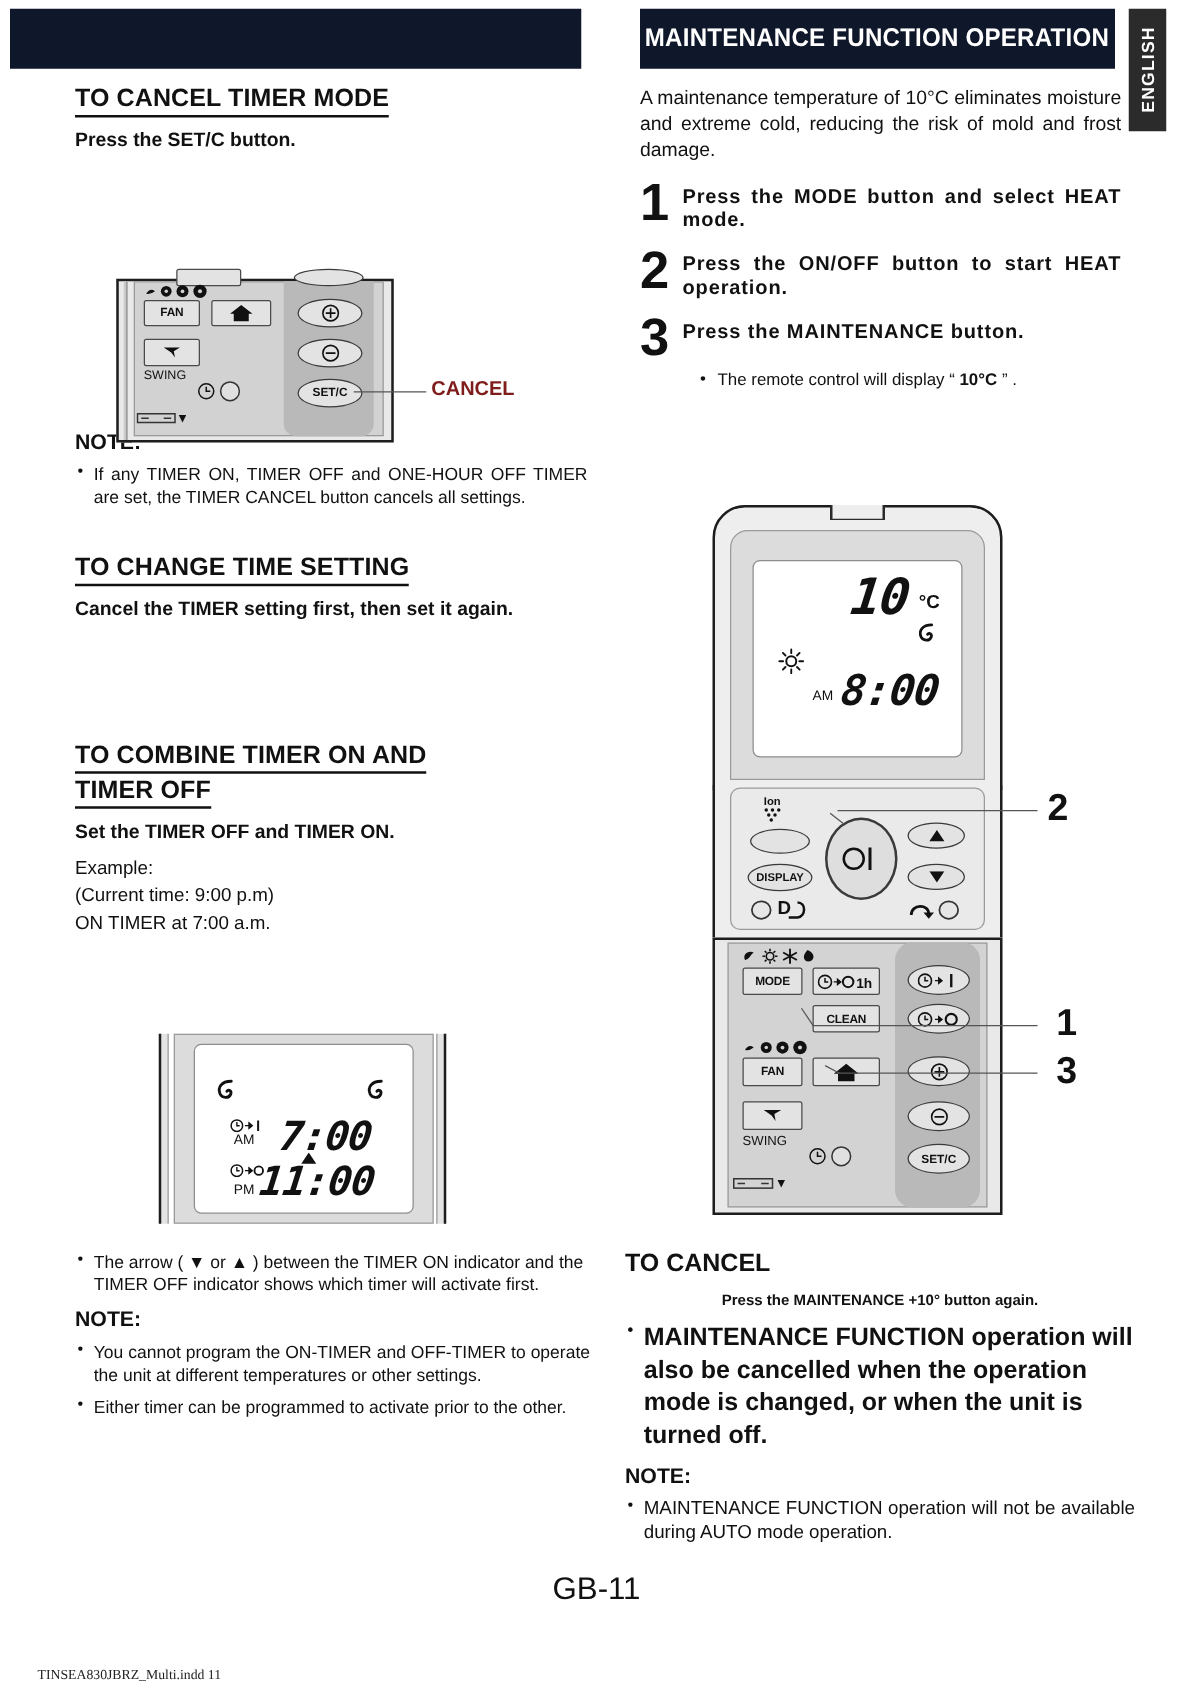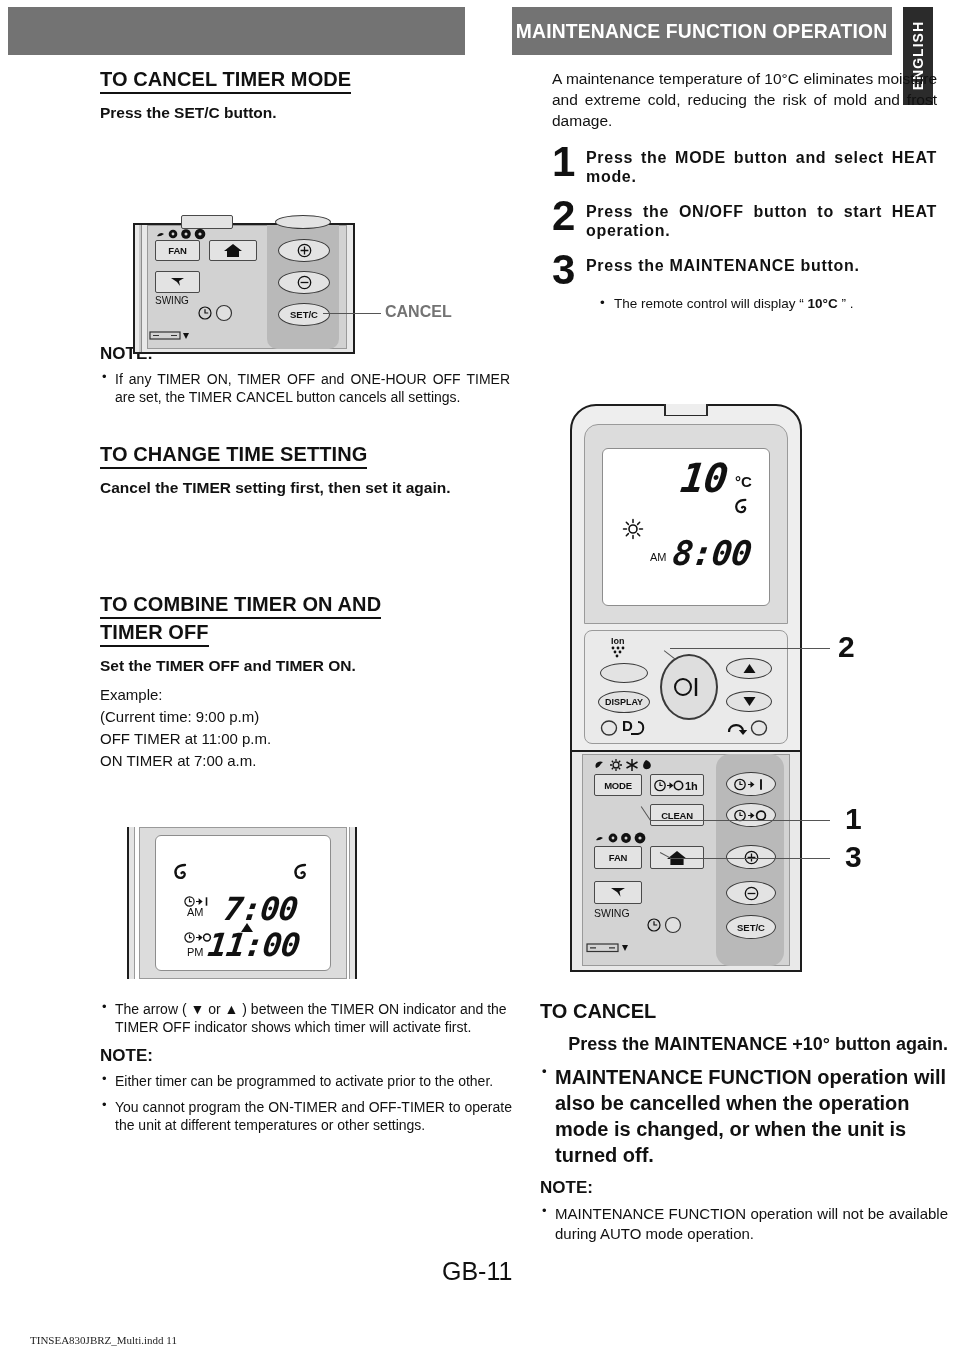--- a/index.html
+++ b/index.html
@@ -7,39 +7,39 @@
   body {
     width: 960px; height: 1357px;
     background:#fff; color:#111;
     font-family: "Liberation Sans", sans-serif;
     position: relative;
     overflow: hidden;
   }
 
   
   .banner{
-    position:absolute; background:#737373;
+    position:absolute; background:#0f172a;
   }
   #banner-left{ left:8px; top:7px; width:457px; height:48px; }
   #banner-right{ left:512px; top:7px; width:380px; height:48px;
       display:flex; align-items:center; justify-content:center; }
   #banner-right .btxt{
     color:#fff; font-weight:bold; font-size:20.5px; letter-spacing:.2px;
     transform: scaleX(.94); white-space:nowrap;
   }
   #lang-tab{
     position:absolute; left:903px; top:7px; width:30px; height:98px;
     background:#2b2b2b; color:#fff; font-weight:bold; font-size:14px;
     letter-spacing:1px;
     display:flex; align-items:center; justify-content:center;
   }
   #lang-tab span{ writing-mode:vertical-rl; transform:rotate(180deg); }
 
   
-  .col{ position:absolute;margin-left:40px; }
+  .col{ position:absolute; }
   #col-left{ left:60px; top:68px; width:410px; }
   #col-right{ left:512px; top:68px; width:385px; }
 
   h2.sec{
     font-size:20px; font-weight:bold; margin:0 0 9px 0;
     border-bottom:2px solid #111; display:inline-block; padding-bottom:1px;
     letter-spacing:.1px;
   }
   .sec-wrap{ margin:0 0 8px 0; }
   p.lead{ font-size:15.5px; font-weight:bold; margin:0 0 9px 0; line-height:1.3;
@@ -93,21 +93,21 @@
     font-size:9.5px; font-weight:bold; color:#111;
   }
   .rail{
     position:absolute; background:#b9b9b9; border-radius:16px;
   }
   .lbl{ position:absolute; font-size:9px; font-weight:normal; color:#111; }
   .ico{ position:absolute; color:#8b5cf6; line-height:1; }
 
   .callout-line{ position:absolute; background:#555; height:1.4px; }
   .callout-num{ position:absolute; font-size:30px; font-weight:bold; color:#111; }
-  .callout-txt{ position:absolute; font-size:16px; font-weight:bold; color:#737373; }
+  .callout-txt{ position:absolute; font-size:16px; font-weight:bold; color:#7f1d1d; }
 
   
   .lcd-body{
     position:absolute; background:#dcdcdc; border:1px solid #9a9a9a;
   }
   .lcd-screen{
     position:absolute; background:#fff; border:1.4px solid #8d8d8d; border-radius:6px;
   }
   .seg{
     font-family:"DejaVu Sans Mono", monospace; font-weight:bold;
@@ -244,21 +244,20 @@
   </div>
 
   <div style="height:86px"></div>
 
   <div class="sec-wrap">
     <h2 class="sec" style="margin-bottom:2px">TO COMBINE TIMER ON AND</h2><br>
     <h2 class="sec">TIMER OFF</h2>
     <p class="lead" style="text-align:left">Set the TIMER OFF and TIMER ON.</p>
     <p class="plain">Example:</p>
     <p class="plain">(Current time: 9:00 p.m)</p>
-    <p class="plain">OFF TIMER at 11:00 p.m.</p>
     <p class="plain">ON TIMER at 7:00 a.m.</p>
   </div>
 </div>
 
 <div class="gfx" style="left:127px; top:827px; width:245px; height:155px;">
   <div style="position:absolute;left:0;top:0;width:8px;height:152px;background:#e4e4e4;border-left:2px solid #1d1d1d;border-right:1px solid #9a9a9a;"></div>
   <div style="position:absolute;left:222px;top:0;width:8px;height:152px;background:#e4e4e4;border-right:2px solid #1d1d1d;border-left:1px solid #9a9a9a;"></div>
   <div class="lcd-body" style="left:12px;top:0;width:208px;height:152px;"></div>
   <div class="lcd-screen" style="left:28px;top:8px;width:176px;height:136px;">
     <div class="ico" style="left:16px;top:26px;">
@@ -301,22 +300,22 @@
     <div class="seg seg7" style="position:absolute;left:52px;top:90px;font-size:32px;">11:00</div>
   </div>
 </div>
 
 <div class="col" style="left:60px; top:1000px; width:412px;">
   <ul class="b">
     <li class="nj">The arrow ( ▼ or ▲ ) between the TIMER ON indicator and the TIMER OFF indicator shows which timer will activate first.</li>
   </ul>
   <h3 class="note">NOTE:</h3>
   <ul class="b">
+    <li>You cannot program the ON-TIMER and OFF-TIMER to operate the unit at different temperatures or other settings.</li>
     <li>Either timer can be programmed to activate prior to the other.</li>
-    <li>You cannot program the ON-TIMER and OFF-TIMER to operate the unit at different temperatures or other settings.</li>
   </ul>
 </div>
 
 <div class="col" id="col-right">
   <p class="intro">A maintenance temperature of 10°C eliminates moisture and extreme cold, reducing the risk of mold and frost damage.</p>
 
   <div class="step">
     <div class="num">1</div>
     <div class="txt sp1">Press the MODE button and select HEAT mode.</div>
   </div>
@@ -549,21 +548,21 @@
 <div class="callout-line" style="left:650px;top:820px;width:180px;"></div>
 <div class="callout-line" style="left:641px;top:806px;width:17px;transform:rotate(56deg);transform-origin:left center;"></div>
 <div class="callout-num" style="left:845px;top:802px;">1</div>
 
 <div class="callout-line" style="left:670px;top:858px;width:160px;"></div>
 <div class="callout-line" style="left:660px;top:852px;width:13px;transform:rotate(28deg);transform-origin:left center;"></div>
 <div class="callout-num" style="left:845px;top:840px;">3</div>
 
 <div class="col" style="left:500px; top:1000px; width:408px;">
   <h2 style="font-size:20px;font-weight:bold;margin:0 0 10px 0;border:none;">TO CANCEL</h2>
-  <p class="lead" style="text-align:right;font-size:18px;margin-bottom:8px;">Press the MAINTENANCE +10° button again.</p>
+  <p class="lead" style="text-align:center;font-size:12px;margin-bottom:8px;">Press the MAINTENANCE +10° button again.</p>
   <ul class="b">
     <li class="nj" style="font-size:20px;font-weight:bold;">MAINTENANCE FUNCTION operation will also be cancelled when the operation mode is changed, or when the unit is turned off.</li>
   </ul>
   <h3 class="note">NOTE:</h3>
   <ul class="b">
     <li style="font-size:15px;">MAINTENANCE FUNCTION operation will not be available during AUTO mode operation.</li>
   </ul>
 </div>
 
 <div id="footer-page">GB-11</div>

